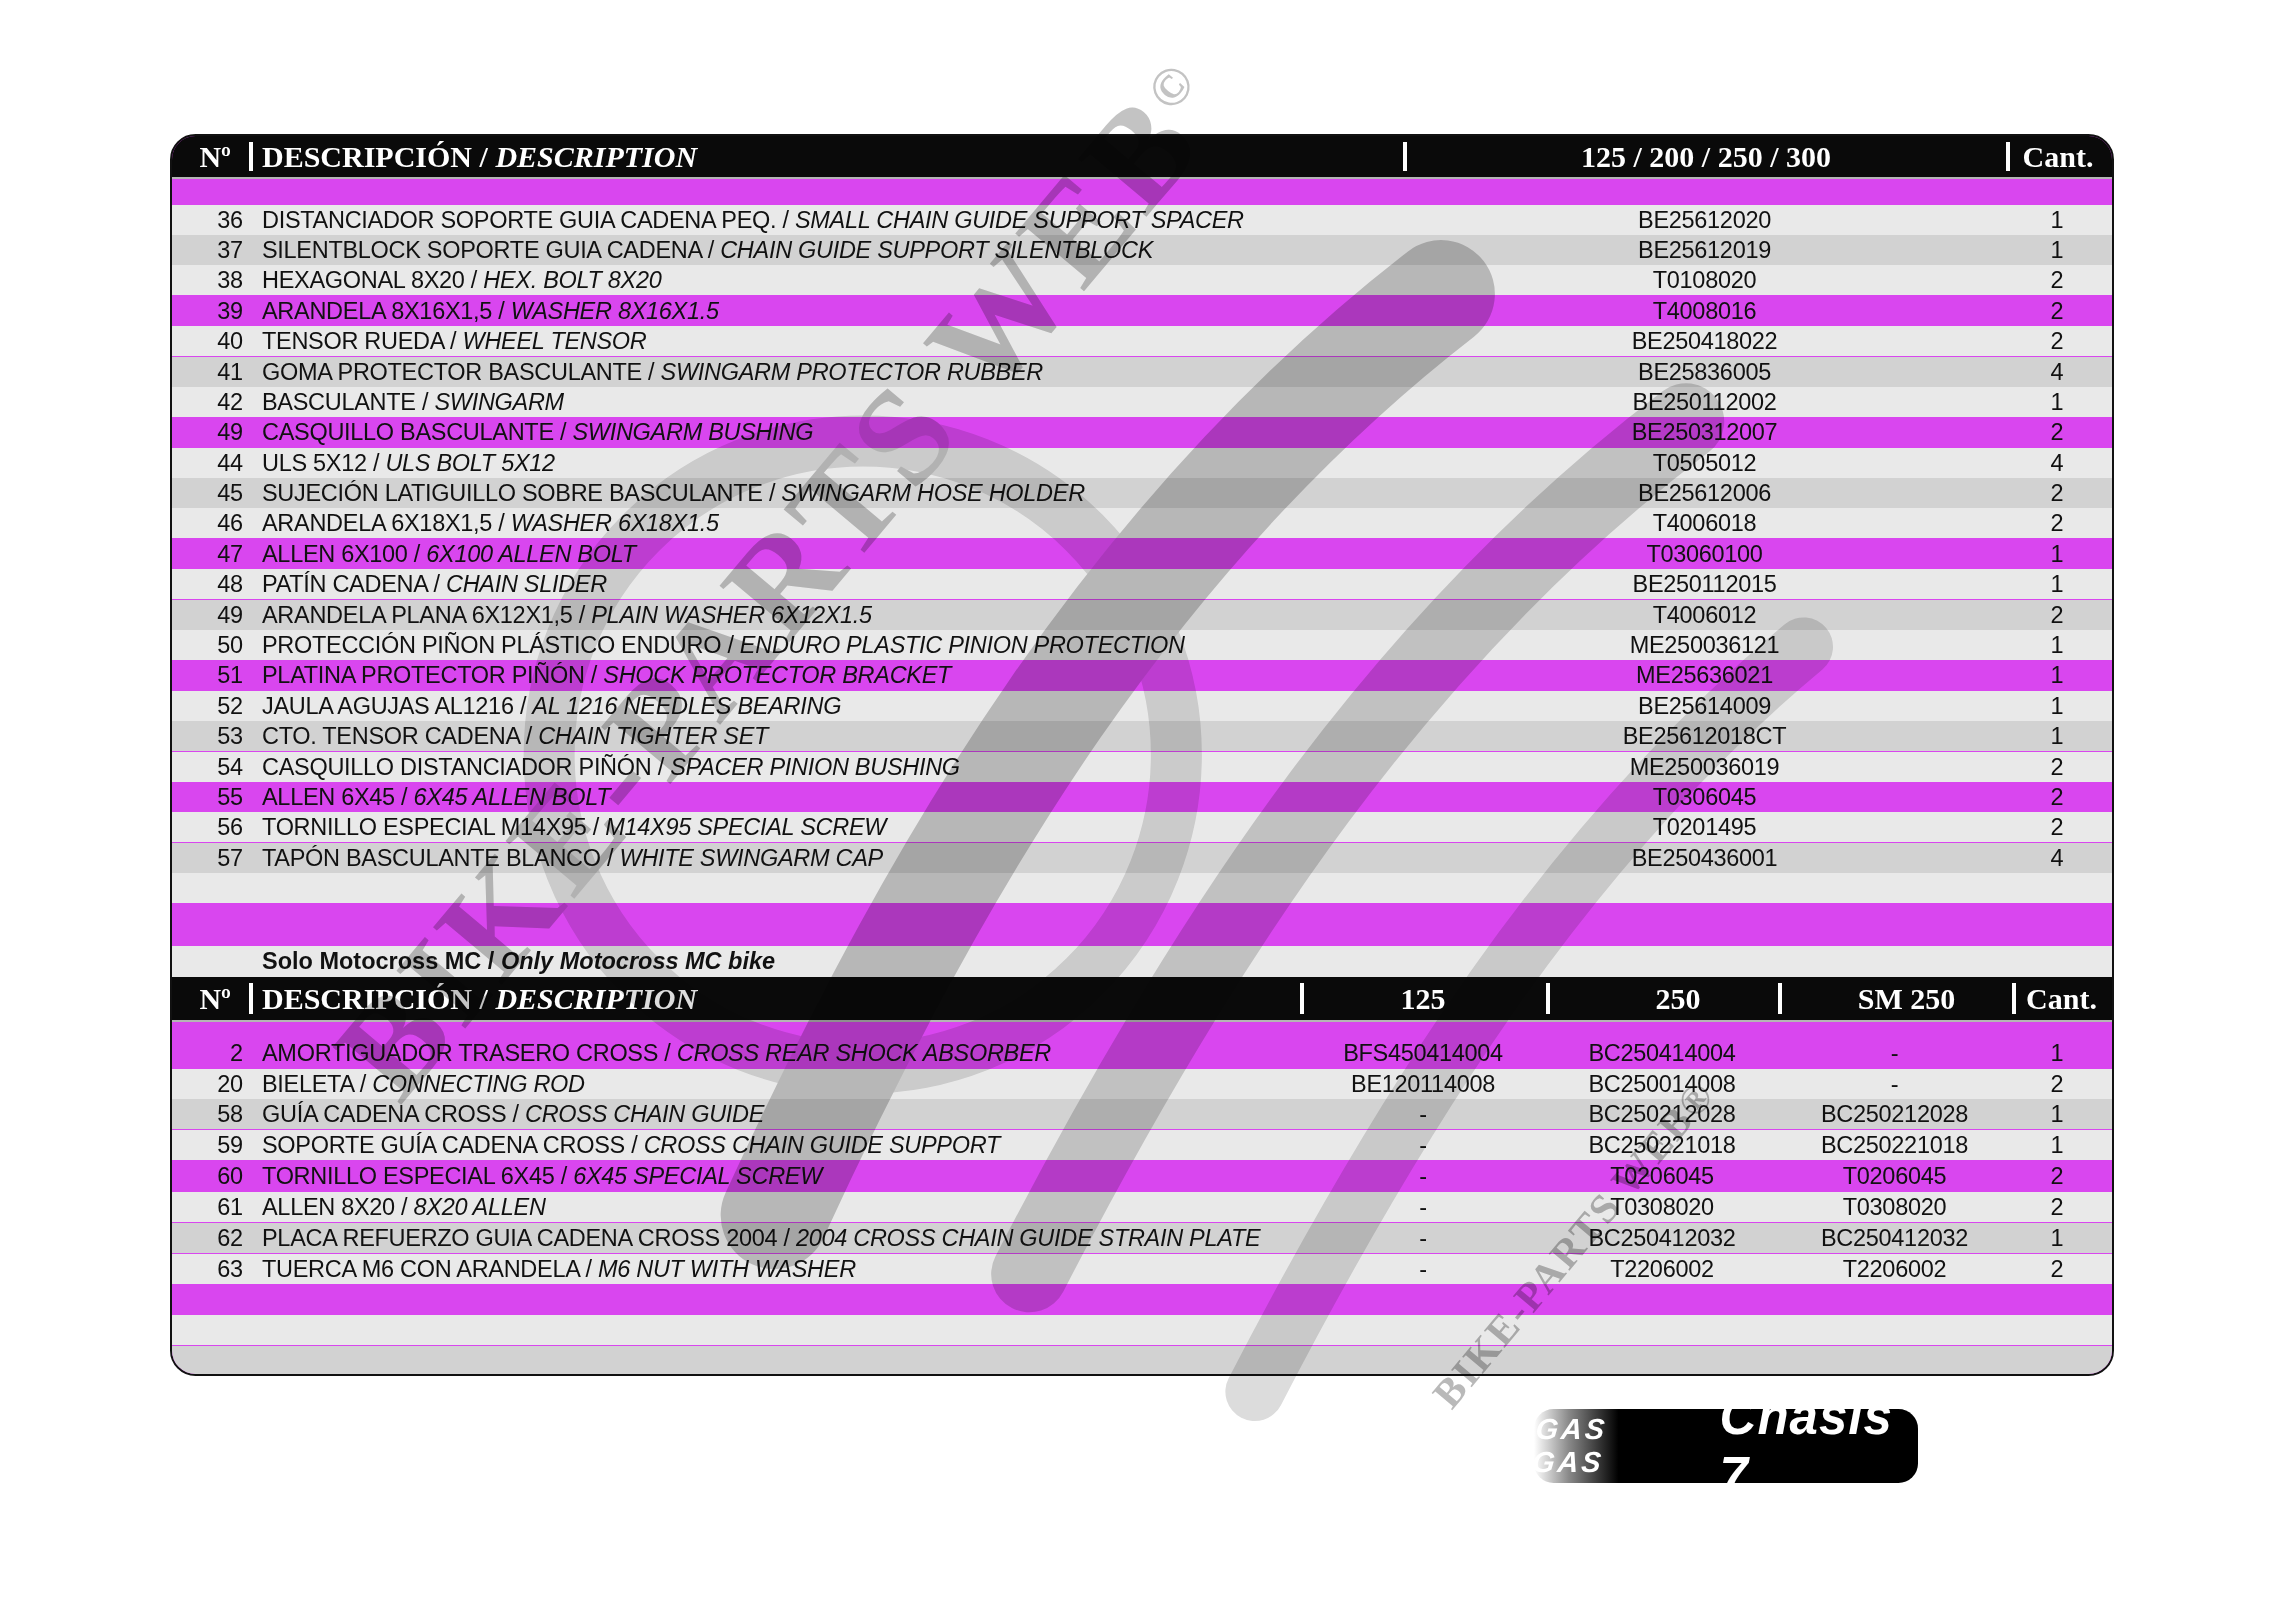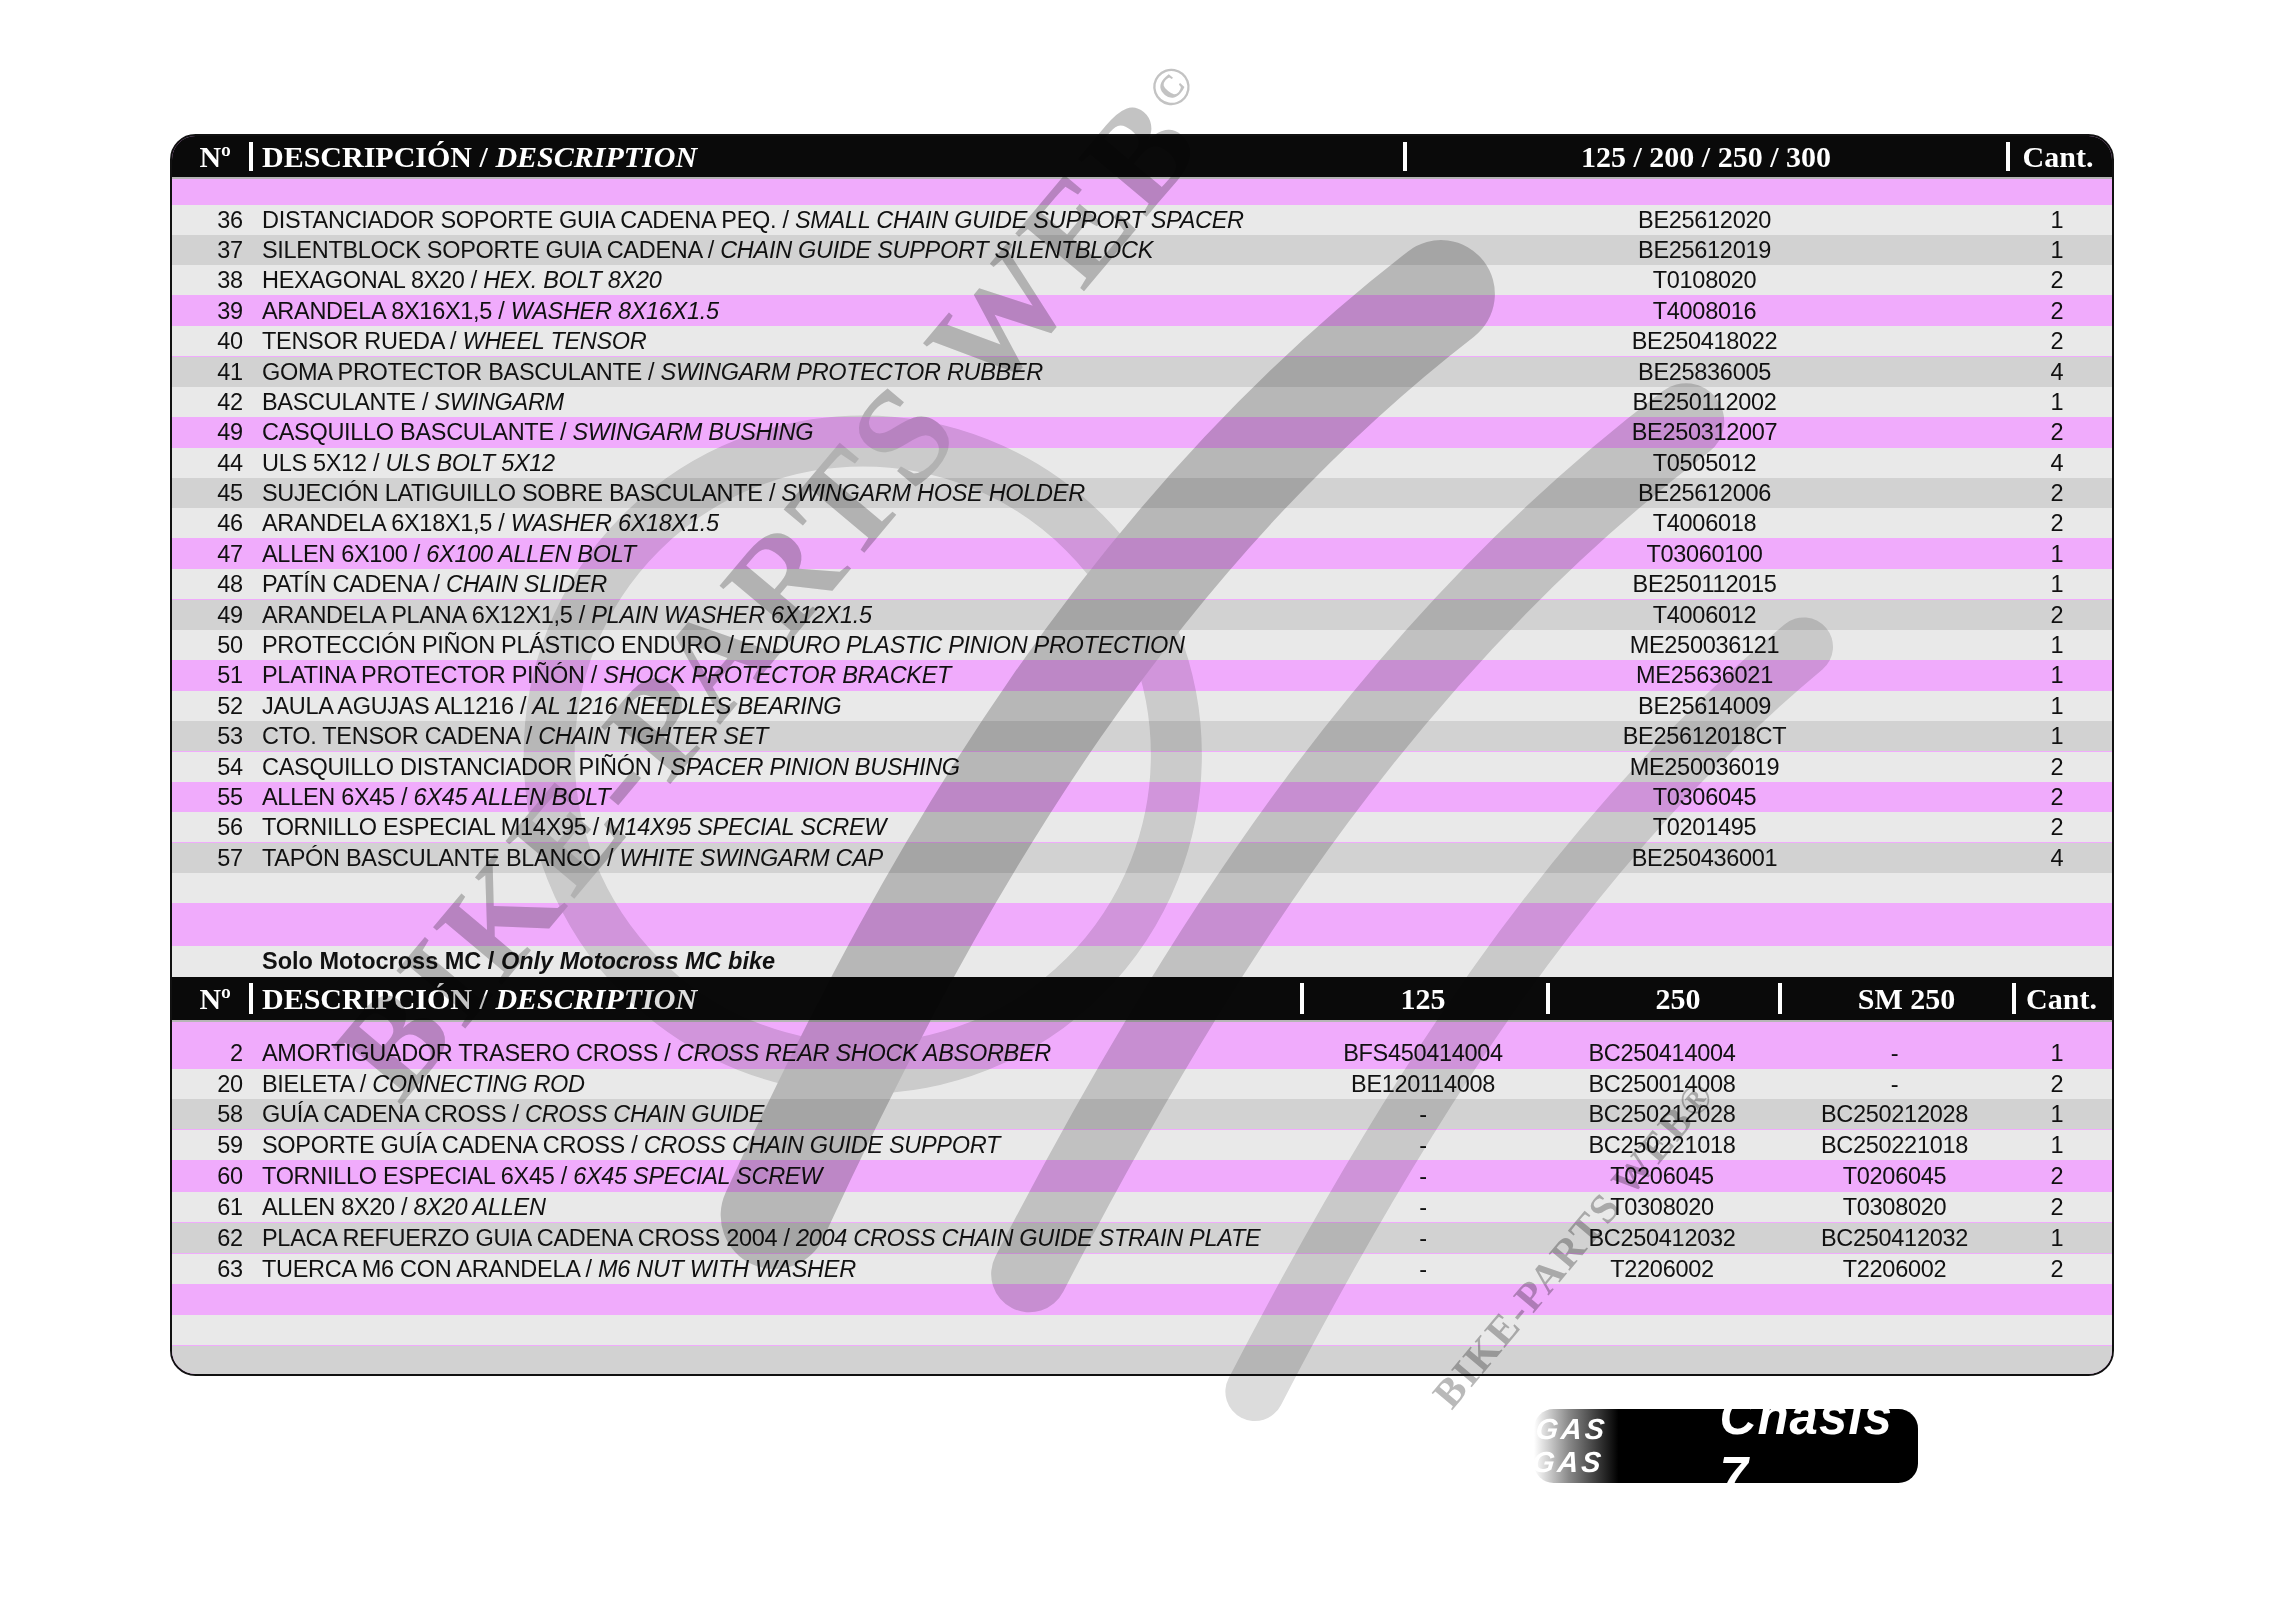--- a/index.html
+++ b/index.html
@@ -1,21 +1,21 @@
 <!DOCTYPE html>
 <html><head>
 <meta charset="utf-8">
 <style>
   html,body{margin:0;padding:0;background:#fff;}
   #page{position:relative;width:2291px;height:1620px;background:#fff;overflow:hidden;
         font-family:"Liberation Sans",sans-serif;color:#111;}
 
   
   .ptable{position:absolute;left:170px;top:134px;width:1940px;height:1238px;
-          border:2.9px solid #111;border-radius:25.5px;overflow:hidden;background:#f0abfc;z-index:1;}
+          border:2.9px solid #111;border-radius:25.5px;overflow:hidden;background:#d946ef;z-index:1;}
 
   .thead{position:absolute;left:0;width:100%;height:41px;background:#0a0a0a;color:#fff;
          font-family:"Liberation Serif",serif;font-weight:bold;font-size:30px;line-height:41px;
          border-bottom:2.9px solid #b5b5b5;}
   .thead .h-no{position:absolute;left:13.7px;width:59px;text-align:center;}
   .thead .h-desc{position:absolute;left:90px;white-space:nowrap;}
   .thead .h-desc i{}
   .thead .h-center{position:absolute;text-align:center;}
   .hdiv{position:absolute;top:5.9px;bottom:5.9px;width:3.9px;background:#fff;}
 

